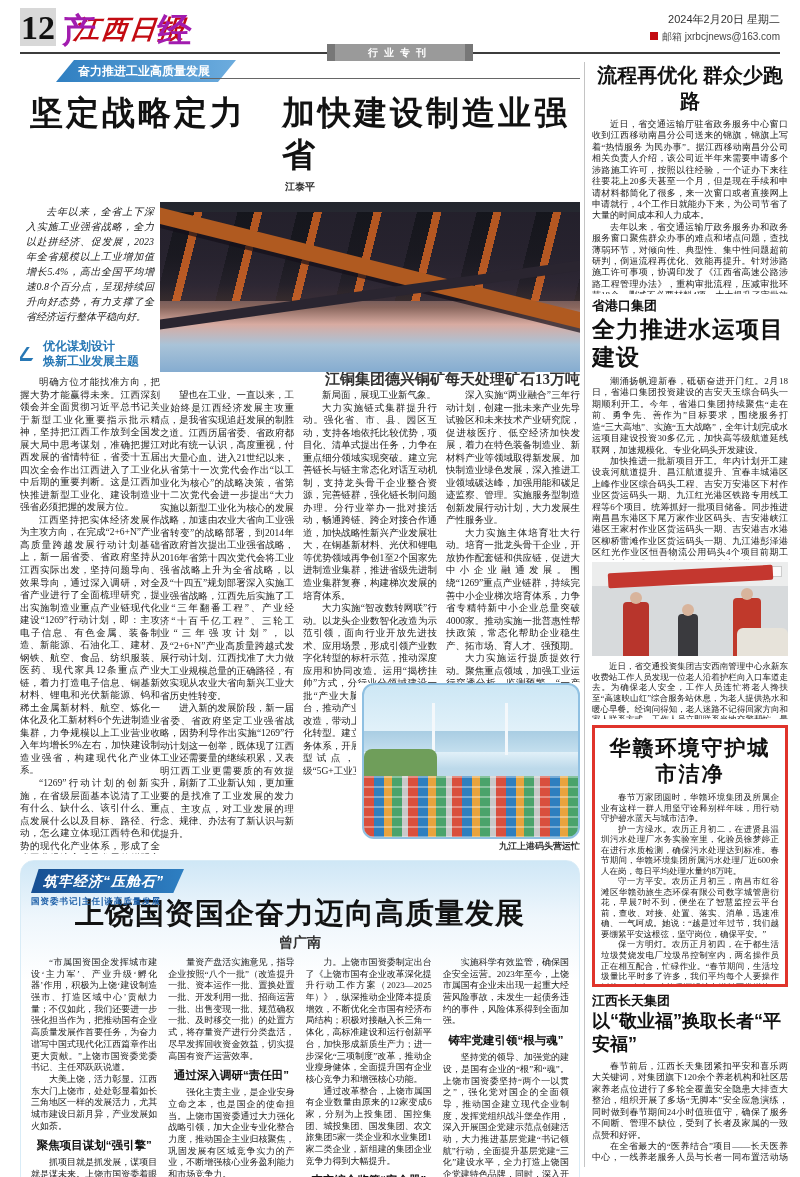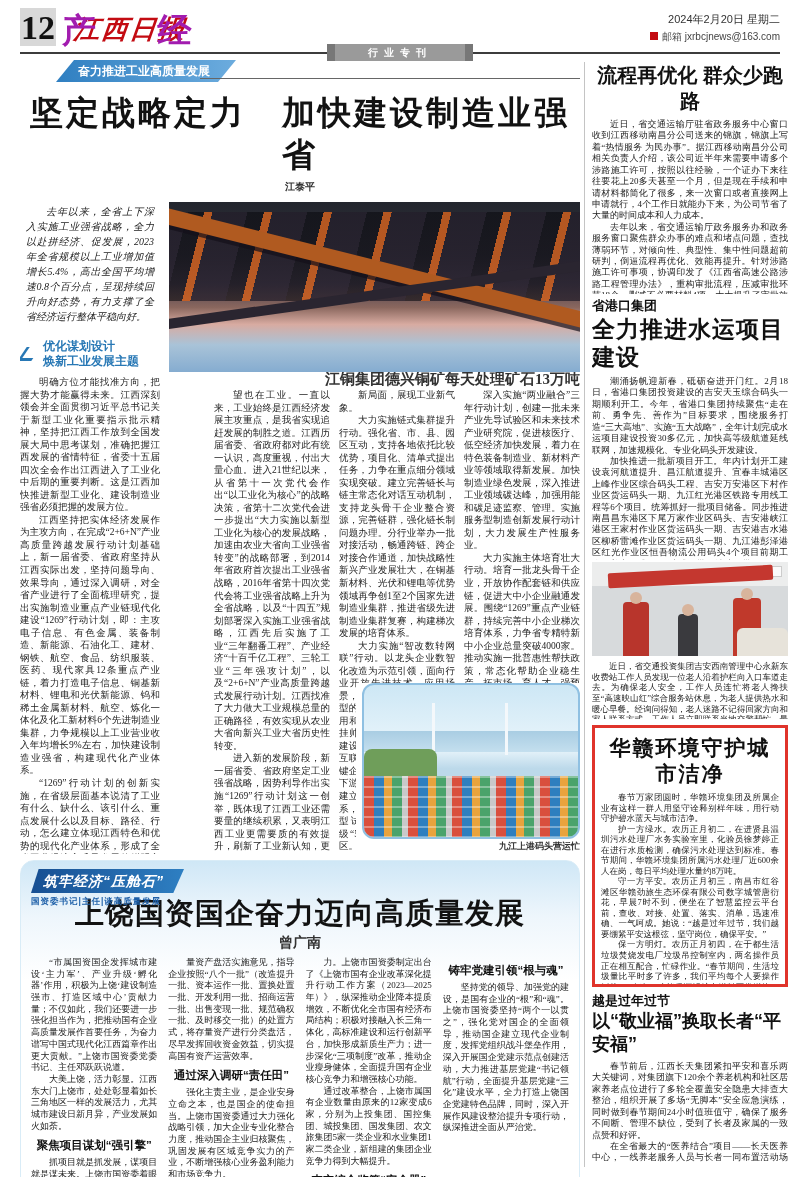--- a/index.html
+++ b/index.html
@@ -27,31 +27,31 @@
   .main{position:absolute;left:20px;top:60px;width:560px;}
   .vline{position:absolute;left:584px;top:62px;bottom:10px;width:1px;background:#c4c4c4;}
   .banner{position:relative;height:24px;}
   .bannerflag{display:inline-block;background:linear-gradient(90deg,#2f7fc1,#6cacde);
               color:#fff;font:bold 12px/20px "Liberation Sans",sans-serif;padding:1px 26px 1px 22px;
               margin-left:36px;clip-path:polygon(10% 0,100% 0,90% 100%,0 100%);}
   .bannerline{position:absolute;left:180px;right:0;top:18px;border-top:1px solid #666;}
   .h1{margin:8px 0 0 0;text-align:center;font:900 33px/42px "Liberation Sans",sans-serif;
       color:#121212;letter-spacing:3px;}
   .byline{text-align:center;font-size:10px;color:#333;margin-top:4px;font-weight:bold;}
-  .artwrap{position:relative;margin-top:8px;height:652px;display:flex;gap:9px;}
+  .artwrap{position:relative;margin-top:8px;height:652px;display:flex;}
   .c1{flex:0 0 140px;overflow:hidden;}
   .rightpart{flex:1;display:flex;flex-direction:column;}
   .photo1{height:170px;position:relative;overflow:hidden;background:
      linear-gradient(180deg,#23262e 0%,#32303b 32%,#4a4150 48%,#8a675e 62%,#d8aba1 72%,#a9c3d8 84%,#85acd0 100%);}
   .ph1a{position:absolute;left:-10%;top:6%;width:120%;height:52%;
      background:repeating-linear-gradient(104deg,rgba(10,10,15,.6) 0 16px,rgba(205,95,30,.85) 16px 24px,rgba(35,30,42,.75) 24px 58px);}
   .ph1b{position:absolute;left:-15%;top:34%;width:130%;height:16px;background:#b05a20;transform:rotate(14deg);box-shadow:0 4px 0 rgba(20,15,25,.7);}
   .ph1c{position:absolute;left:-10%;top:52%;width:120%;height:10px;background:#2a2530;transform:rotate(-8deg);}
   .caption1{text-align:right;font-size:15px;color:#333;line-height:15px;font-weight:bold;}
-  .colsrow{position:relative;display:flex;gap:9px;flex:1;margin-top:2px;overflow:hidden;margin-left:45px;}
+  .colsrow{position:relative;display:flex;gap:9px;flex:1;margin-top:2px;overflow:hidden;}
   .tcol{flex:1;overflow:hidden;}
   .artwrap p{font-size:9.5px;line-height:1.32;text-align:justify;text-indent:2em;margin:0;}
   .intro{font-style:italic;padding:2px 6px 6px 6px;}
   .intro p{font-size:10px;line-height:1.5;}
   .subhead{display:flex;align-items:center;gap:7px;margin:9px 0 7px 2px;}
   .angle{width:11px;height:11px;border-left:3px solid #2878b5;border-bottom:3px solid #2878b5;
          transform:skewX(-34deg);flex:0 0 auto;}
   .subhead .sl{font:bold 12px/15px "Liberation Sans",sans-serif;color:#2878b5;}
   .photo2wrap{position:absolute;right:0;bottom:0;width:218px;background:#fff;padding-left:6px;}
   .photo2{height:152px;border:2px solid #8fc0e2;border-radius:12px;position:relative;overflow:hidden;
@@ -210,20 +210,21 @@
           <p>同时，上饶国资委积极培育发展战略性新兴产业和未来产业，利用国资优势、产业引导基金等“招大引强”，加强同央企、省属企业、行业龙头企业合作，加大新一代信息技术、新材料、碳交易等产业投资力度，做好延链、补链、强链工作，带动产业发展，推动产业转型升级。如今，上饶市国资国企主责主业涉及城市建设、产业金融、能源环保、智慧交通、酒店餐饮等领域。</p>
 
         </div>
         <div class="bcol">
           <p>力。上饶市国资委制定出台了《上饶市国有企业改革深化提升行动工作方案（2023—2025年）》，纵深推动企业降本提质增效，不断优化全市国有经济布局结构；积极对接融入长三角一体化，高标准建设和运行创新平台，加快形成新质生产力；进一步深化“三项制度”改革，推动企业瘦身健体，全面提升国有企业核心竞争力和增强核心功能。</p>
           <p>通过改革整合，上饶市属国有企业数量由原来的12家变成6家，分别为上投集团、国控集团、城投集团、国发集团、农文旅集团5家一类企业和水业集团1家二类企业，新组建的集团企业竞争力得到大幅提升。</p>
           <div class="bsub">夯实综合监管“安全器”</div>
 
         </div>
         <div class="bcol">
+          <p>实施科学有效监管，确保国企安全运营。2023年至今，上饶市属国有企业未出现一起重大经营风险事故，未发生一起债务违约的事件，风险体系得到全面加强。</p>
           <div class="bsub">铸牢党建引领“根与魂”</div>
           <p>坚持党的领导、加强党的建设，是国有企业的“根”和“魂”。上饶市国资委坚持“两个一以贯之”，强化党对国企的全面领导，推动国企建立现代企业制度，发挥党组织战斗堡垒作用，深入开展国企党建示范点创建活动，大力推进基层党建“书记领航”行动，全面提升基层党建“三化”建设水平，全力打造上饶国企党建特色品牌，同时，深入开展作风建设整治提升专项行动，纵深推进全面从严治党。</p>
 
         </div>
       </div>
     </div>
   </div>
 
   <div class="sidebar sb">
     <div class="sb1">
@@ -251,21 +252,21 @@
     </div>
     <div class="redbox">
       <h3 class="rbh">华赣环境守护城市洁净</h3>
       <p>春节万家团圆时，华赣环境集团及所属企业有这样一群人用坚守诠释别样年味，用行动守护碧水蓝天与城市洁净。</p>
       <p>护一方绿水。农历正月初二，在进贤县温圳污水处理厂水务实验室里，化验员徐梦婷正在进行水质检测，确保污水处理达到标准。春节期间，华赣环境集团所属污水处理厂近600余人在岗，每日平均处理水量约8万吨。</p>
       <p>守一方平安。农历正月初三，南昌市红谷滩区华赣劲旅生态环保有限公司数字城管唐衍花，早晨7时不到，便坐在了智慧监控云平台前，查收、对接、处置、落实、消单，迅速准确、一气呵成。她说：“越是过年过节，我们越要绷紧平安这根弦，坚守岗位，确保平安。”</p>
       <p>保一方明灯。农历正月初四，在于都生活垃圾焚烧发电厂垃圾吊控制室内，两名操作员正在相互配合，忙碌作业。“春节期间，生活垃圾量比平时多了许多，我们平均每个人要操作抓斗300余次，才能保证锅炉内燃料正常燃烧、正常发电。”操作员介绍。</p>
 
     </div>
     <div class="sb4">
-      <div class="kicker">越是过年过节</div>
+      <div class="kicker">江西长天集团</div>
       <h3 class="sbh4">以“敬业福”换取长者“平安福”</h3>
       <p>春节前后，江西长天集团紧扣平安和喜乐两大关键词，对集团旗下120余个养老机构和社区居家养老点位进行了多轮全覆盖安全隐患大排查大整治，组织开展了多场“无脚本”安全应急演练，同时做到春节期间24小时值班值守，确保了服务不间断、管理不缺位，受到了长者及家属的一致点赞和好评。</p>
       <p>在全省最大的“医养结合”项目——长天医养中心，一线养老服务人员与长者一同布置活动场所，贴对联、贴福字、挂灯笼、贴窗花……到处充盈着喜庆祥和氛围。在除夕夜，精心为长者及家属准备了美味可口的年夜饭，大家欢聚一堂，其乐融融。一名入住长者感慨道：“没想到在养老院里的年味也很浓，让我感受到了大家庭的温暖。”</p>
 
     </div>
   </div>
 
 </div>
 
 </body></html>

